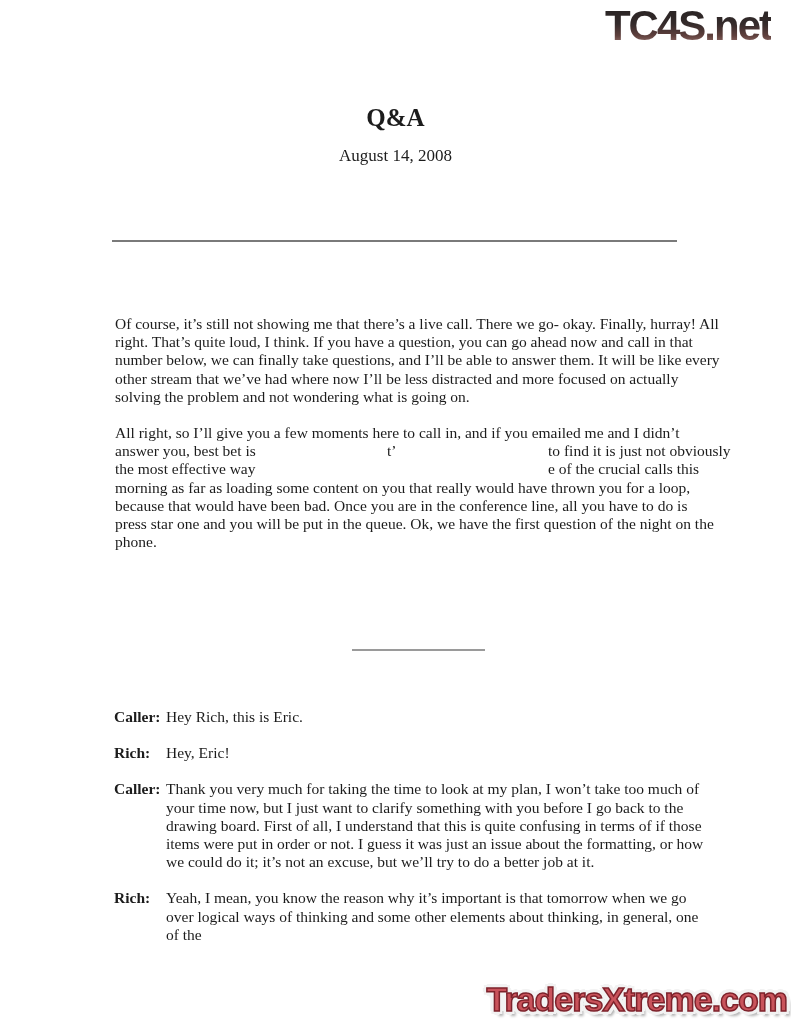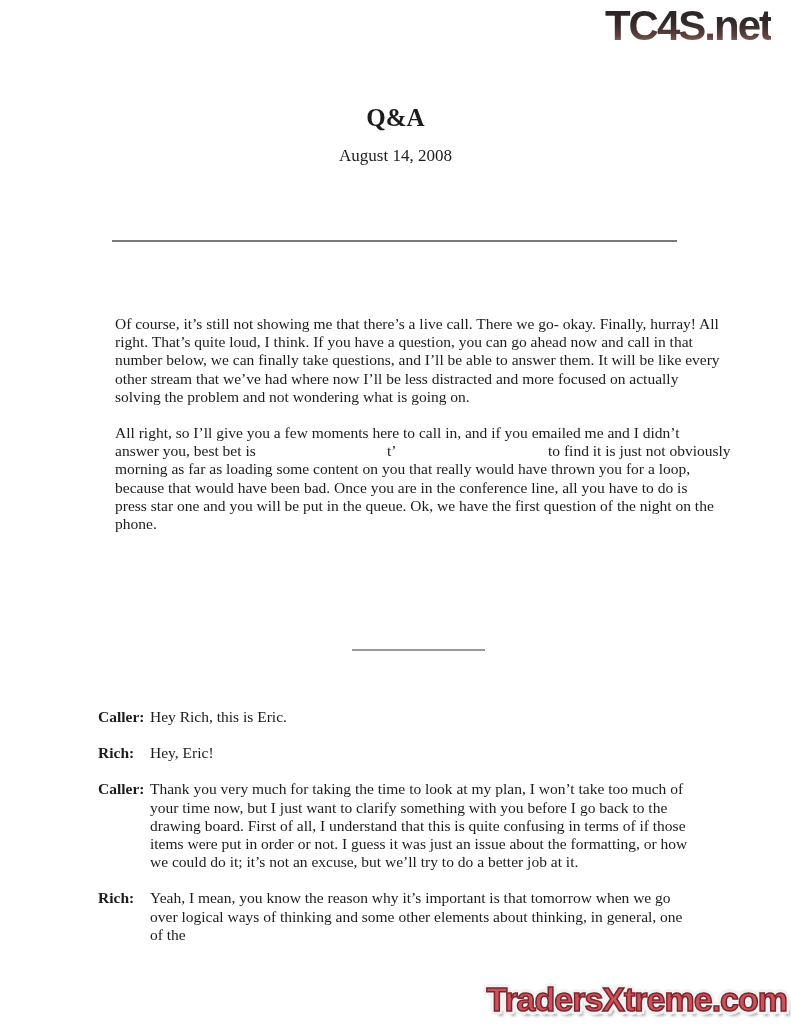--- a/index.html
+++ b/index.html
@@ -42,21 +42,21 @@
     text-shadow:
       -3px -3px 0 #fff, 3px -3px 0 #fff, -3px 3px 0 #fff, 3px 3px 0 #fff,
       -4px 0 0 #fff, 4px 0 0 #fff, 0 -4px 0 #fff, 0 4px 0 #fff,
       5px 6px 4px #b5b5b5;
   }
   .wm-fill{
     background:linear-gradient(180deg,#ef767c 0%,#e03138 38%,#c3161d 60%,#9c1117 100%);
     -webkit-background-clip:text;background-clip:text;color:transparent;
   }
   
-  .dialog{position:absolute;left:98px;top:708px;width:592px;font-size:15.5px;line-height:18.2px;}
+  .dialog{position:absolute;left:114px;top:708px;width:592px;font-size:15.5px;line-height:18.2px;}
   .dialog-row{display:flex;margin:0 0 18px 0;}
   .speaker{flex:0 0 52px;font-weight:bold;}
   .speech{flex:0 0 540px;max-width:540px;}
   
   .traders{position:absolute;top:980px;right:4px;width:320px;height:40px;}
   .tr-layer{
     position:absolute;right:0;top:0;white-space:nowrap;
     font-family:"Liberation Sans",sans-serif;font-weight:bold;font-size:34px;line-height:38px;letter-spacing:-1px;
   }
   .tr-outline{
@@ -83,20 +83,24 @@
 
 <div class="content">
   <p class="para">Of course, it’s still not showing me that there’s a live call. There we go- okay. Finally, hurray! All right. That’s quite loud, I think. If you have a question, you can go ahead now and call in that number below, we can finally take questions, and I’ll be able to answer them. It will be like every other stream that we’ve had where now I’ll be less distracted and more focused on actually solving the problem and not wondering what is going on.</p>
   <div class="p3">
     <div class="p3-line">All right, so I’ll give you a few moments here to call in, and if you emailed me and I didn’t</div>
     <div class="p3-line">
       <span>answer you, best bet is</span>
       <span class="frag frag-t">t’</span>
       <span class="frag frag-r">to find it is just not obviously</span>
     </div>
+    <div class="p3-line">
+      <span>the most effective way</span>
+      <span class="frag frag-r">e of the crucial calls this</span>
+    </div>
     <div>morning as far as loading some content on you that really would have thrown you for a loop, because that would have been bad. Once you are in the conference line, all you have to do is press star one and you will be put in the queue. Ok, we have the first question of the night on the phone.</div>
 
   </div>
 </div>
 
 <div class="dialog">
   <div class="dialog-row">
     <span class="speaker">Caller:</span>
     <span class="speech">Hey Rich, this is Eric.</span>
   </div>

